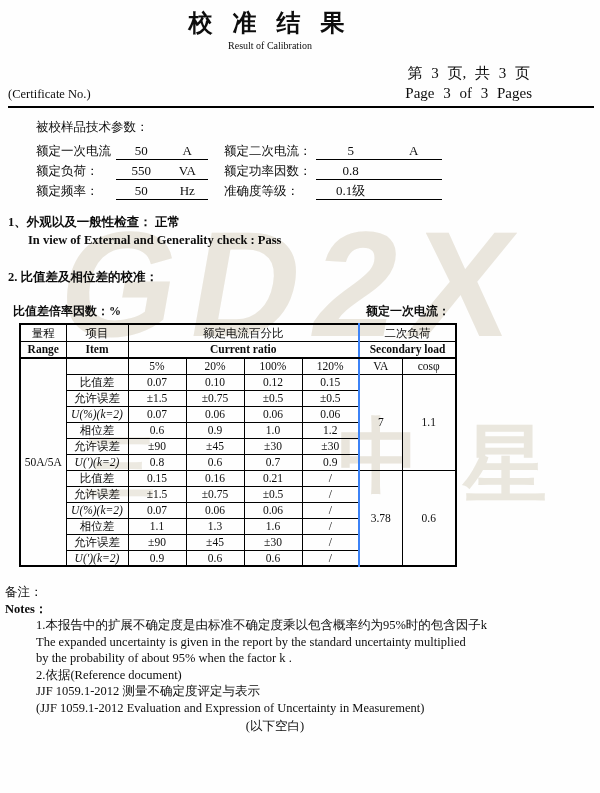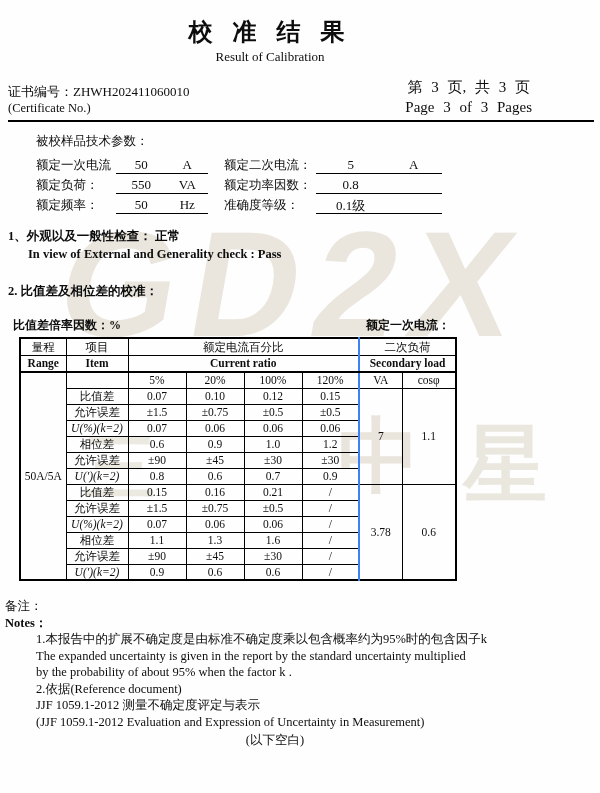--- a/index.html
+++ b/index.html
@@ -12,36 +12,36 @@
   
   .wm { position:absolute; z-index:0; pointer-events:none;
         font-family:"Liberation Sans","DejaVu Sans",sans-serif; font-weight:bold; }
   .wm-letters { left:62px; top:198px; font-size:150px; letter-spacing:14px;
         color:#eae6dd; transform:skewX(-10deg); white-space:nowrap; }
   .wm-zhong { left:338px; top:402px; font-size:82px; color:#e9e5dc; }
   .wm-xing  { left:463px; top:408px; font-size:84px; color:#eae7de; }
   .wm-bars  { left:84px;  top:420px; font-size:72px; color:#ece9e1; }
   .content { position:relative; z-index:1; }
   
-  .head-block { width:540px; text-align:center; padding-top:16px; }
+  .head-block { width:540px; text-align:center; padding-top:7px; }
   .title { font-size:24px; font-weight:bold; letter-spacing:7px; }
-  .subtitle { font-size:13px; margin-top:1px; }
+  .subtitle { font-size:10px; margin-top:1px; }
   .cert-row { display:flex; justify-content:space-between; align-items:flex-end;
               margin:13px 6px 0 8px; padding-bottom:3px; border-bottom:2.5px solid #000; }
   .cert-left  { font-size:13px; line-height:1.35; }
   .cert-left .en { font-size:12.5px; }
   .cert-right { text-align:center; font-size:15px; line-height:1.3;
                 margin-right:62px; word-spacing:5px; }
   
   .params { margin:11px 12px 0 36px; font-size:12.5px; }
   .params-heading { margin-bottom:4px; }
   .p-row { display:flex; align-items:flex-end; height:20px; }
   .p-l1 { width:80px; }
   .p-l2 { width:92px; margin-left:16px; }
-  .u-box { display:flex; border-bottom:1.5px solid #000; height:17px; font-size:13px; }
+  .u-box { display:flex; border-bottom:1.5px solid #000; height:17px; font-size:13px;align-items:center; }
   .u-box-1 { width:92px; }
   .u-box-2 { width:126px; }
   .u-val { width:55%; text-align:center; }
   .u-unit { width:45%; text-align:center; }
   
   .sec { margin-left:8px; font-size:12.5px; line-height:1.45; }
   .sec .en { margin-left:20px; font-weight:bold; font-size:12.5px; }
   .sec1 { margin-top:13px; }
   .sec2 { margin-top:19px; }
   .sec .zh-b { font-weight:bold; }
@@ -78,21 +78,20 @@
 
   <div class="content">
 
     <div class="head-block">
       <div class="title">校 准 结 果</div>
       <div class="subtitle">Result of Calibration</div>
     </div>
 
     <div class="cert-row">
       <div class="cert-left">
-        <div><span>证书编号：</span><span>ZHWH202411060010</span></div>
         <div class="en">(Certificate No.)</div>
       </div>
       <div class="cert-right">
         <div>第 3 页, 共 3 页</div>
         <div>Page 3 of 3 Pages</div>
       </div>
     </div>
 
     <div class="params">
       <div class="params-heading">被校样品技术参数：</div>

